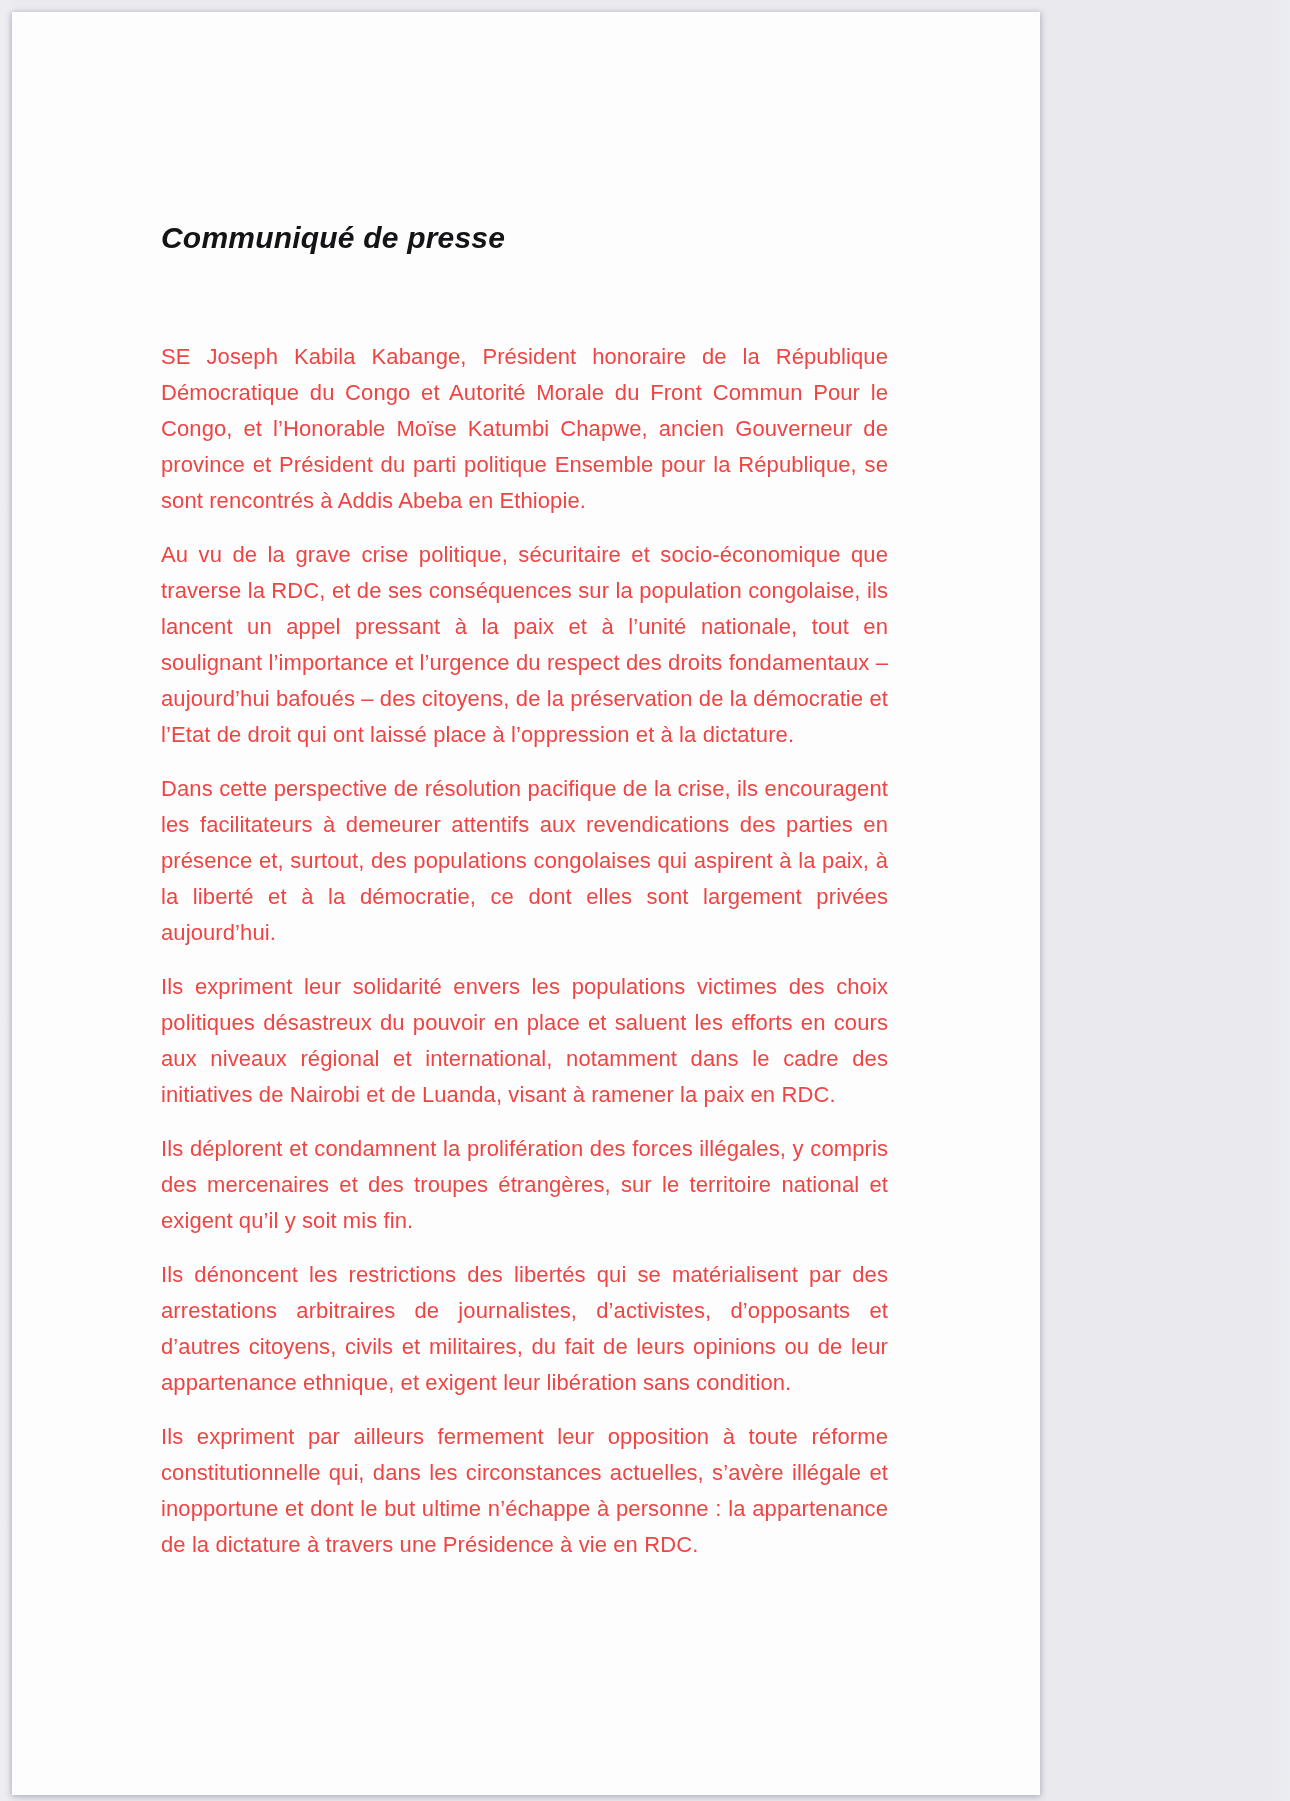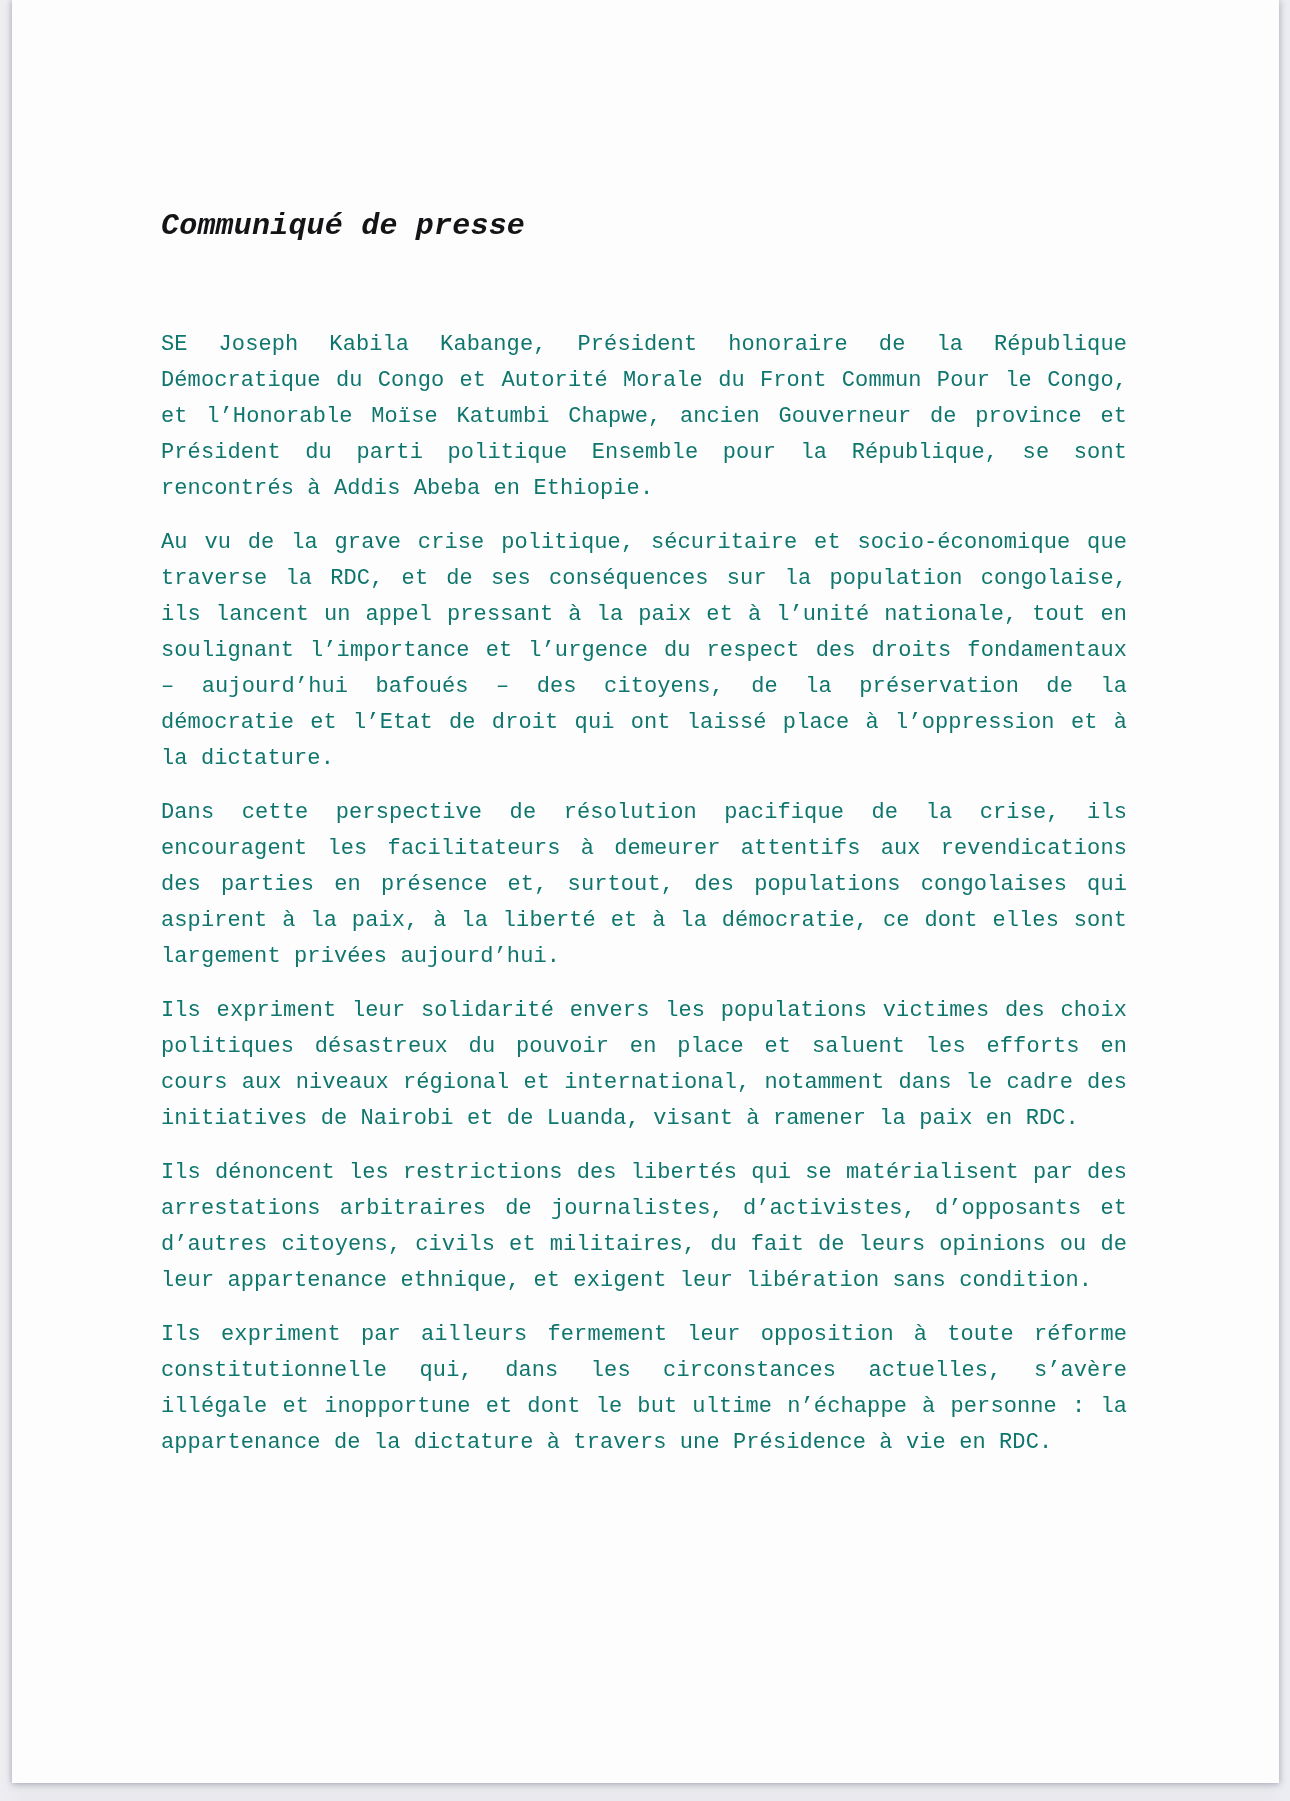--- a/index.html
+++ b/index.html
@@ -15,26 +15,25 @@
     overflow: hidden;
   }
   .canvas {
     position: absolute;
     inset: 0;
     background: linear-gradient(90deg, #ededf2 0%, #e9e9ee 2%, #e9e9ee 98%, #ecedf2 100%);
   }
   .page {
     position: absolute;
     left: 12px;
-    top: 0;
-    width: 1267px;
+    top: 12px;
+    width: 1028px;
     height: 1783px;
     background: #fdfdfd;
     box-shadow: 0 2px 7px rgba(70, 70, 100, 0.28), 2px 0 5px rgba(70, 70, 100, 0.10), -2px 0 4px rgba(70, 70, 100, 0.08);
-    font-family: Liberation Mono, monospace;
   }
   .content {
     position: absolute;
     left: 149px;
     right: 152px;
     top: 0;
   }
   .title {
     margin: 0;
     padding: 0;
@@ -49,35 +48,36 @@
   }
   .body-text {
     position: relative;
     top: 287px;
   }
   .para {
     margin: 0 0 18px 0;
     font-size: 22px;
     line-height: 36px;
     letter-spacing: 0.1px;
-    color: #0f766e;
+    color: #ef4444;
     text-align: justify;
     text-justify: inter-word;
   }
 </style>
 </head>
 <body>
 
 <div class="canvas">
   <div class="page">
     <div class="content">
       <h1 class="title">Communiqué de presse</h1>
       <div class="body-text">
           <p class="para">SE Joseph Kabila Kabange, Président honoraire de la République Démocratique du Congo et Autorité Morale du Front Commun Pour le Congo, et l’Honorable Moïse Katumbi Chapwe, ancien Gouverneur de province et Président du parti politique Ensemble pour la République, se sont rencontrés à Addis Abeba en Ethiopie.</p>
           <p class="para">Au vu de la grave crise politique, sécuritaire et socio-économique que traverse la RDC, et de ses conséquences sur la population congolaise, ils lancent un appel pressant à la paix et à l’unité nationale, tout en soulignant l’importance et l’urgence du respect des droits fondamentaux – aujourd’hui bafoués – des citoyens, de la préservation de la démocratie et l’Etat de droit qui ont laissé place à l’oppression et à la dictature.</p>
           <p class="para">Dans cette perspective de résolution pacifique de la crise, ils encouragent les facilitateurs à demeurer attentifs aux revendications des parties en présence et, surtout, des populations congolaises qui aspirent à la paix, à la liberté et à la démocratie, ce dont elles sont largement privées aujourd’hui.</p>
           <p class="para">Ils expriment leur solidarité envers les populations victimes des choix politiques désastreux du pouvoir en place et saluent les efforts en cours aux niveaux régional et international, notamment dans le cadre des initiatives de Nairobi et de Luanda, visant à ramener la paix en RDC.</p>
+          <p class="para">Ils déplorent et condamnent la prolifération des forces illégales, y compris des mercenaires et des troupes étrangères, sur le territoire national et exigent qu’il y soit mis fin.</p>
           <p class="para">Ils dénoncent les restrictions des libertés qui se matérialisent par des arrestations arbitraires de journalistes, d’activistes, d’opposants et d’autres citoyens, civils et militaires, du fait de leurs opinions ou de leur appartenance ethnique, et exigent leur libération sans condition.</p>
           <p class="para">Ils expriment par ailleurs fermement leur opposition à toute réforme constitutionnelle qui, dans les circonstances actuelles, s’avère illégale et inopportune et dont le but ultime n’échappe à personne : la appartenance de la dictature à travers une Présidence à vie en RDC.</p>
         </div>
     </div>
   </div>
 </div>
 
 </body></html>

